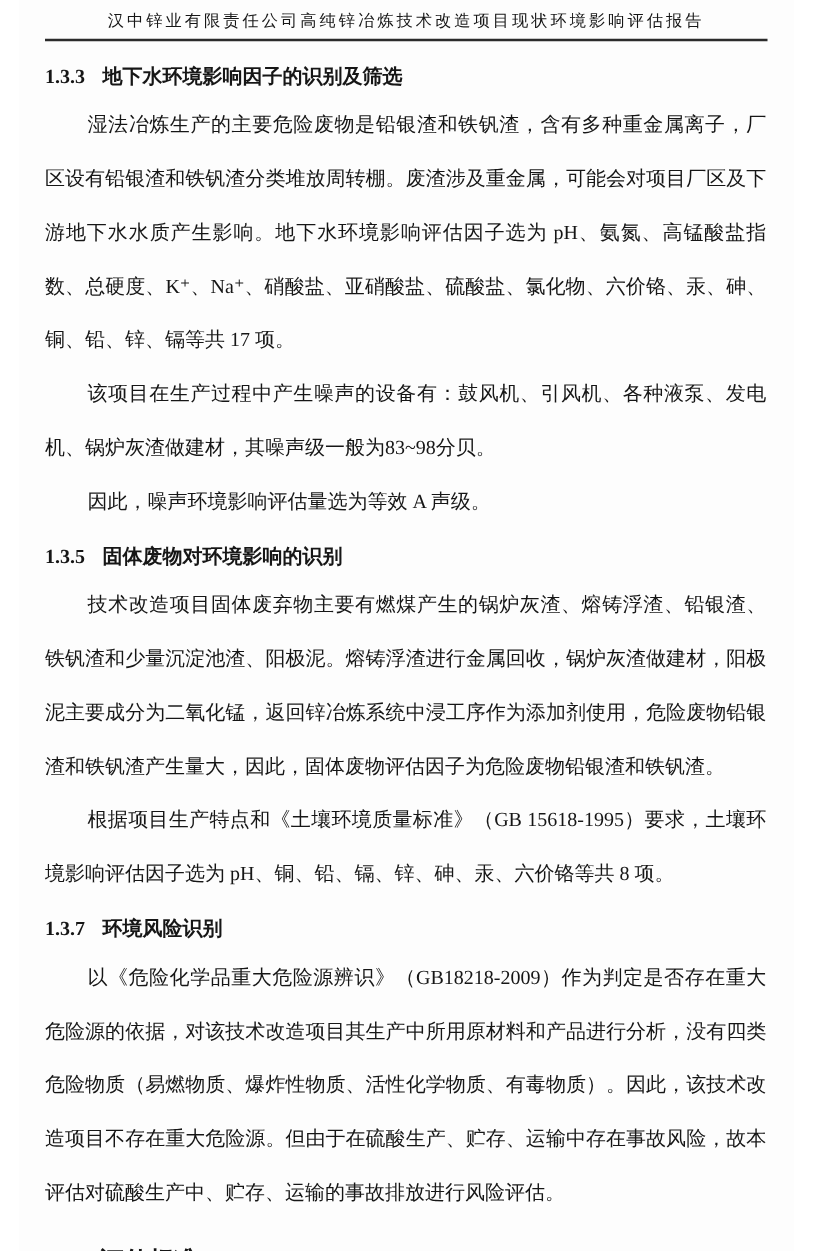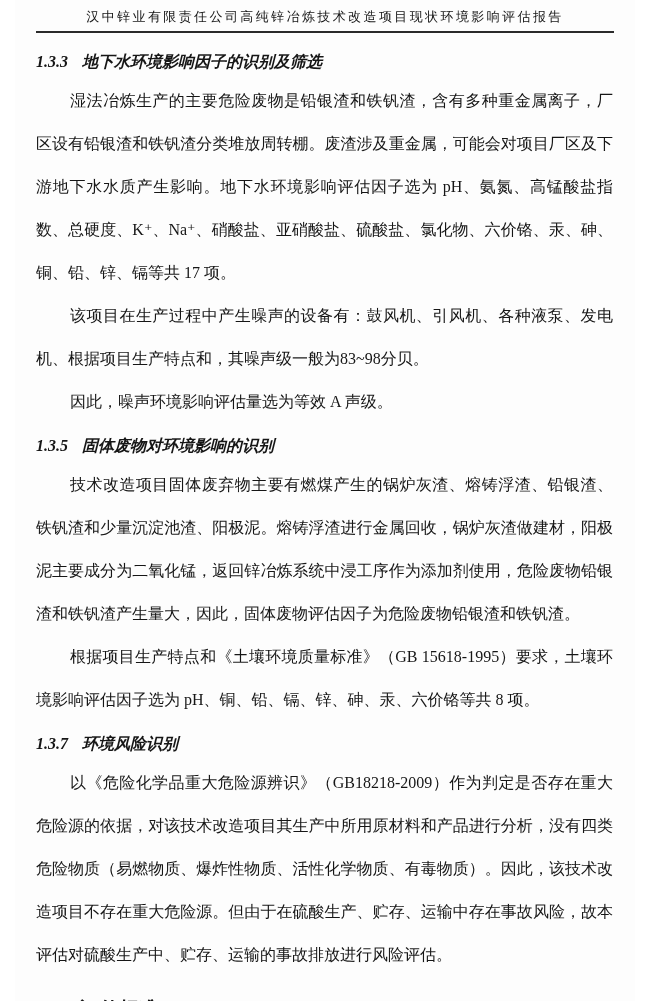--- a/index.html
+++ b/index.html
@@ -35,21 +35,20 @@
   }
   .document-body {
     flex: 1 1 auto;
     padding: 6px 22px 0 21px;
   }
   .heading2 {
     font-weight: bold;
     font-size: 16px;
     line-height: 22px;
     margin: 12px 0 6px 0;
-    font-style: italic;
   }
   .heading2 .heading-number {
     margin-right: 14px;
   }
   .heading1 {
     font-weight: bold;
     font-size: 20px;
     line-height: 26px;
     margin: 20px 0 12px 0;
   }
@@ -74,21 +73,21 @@
 </style>
 </head>
 <body>
 
 <div class="page">
   <div class="page-header">汉中锌业有限责任公司高纯锌冶炼技术改造项目现状环境影响评估报告</div>
   <div class="header-rule"></div>
   <div class="document-body">
       <div class="heading2"><span class="heading-number">1.3.3</span><span class="heading-title">地下水环境影响因子的识别及筛选</span></div>
       <p class="body-para">湿法冶炼生产的主要危险废物是铅银渣和铁钒渣，含有多种重金属离子，厂区设有铅银渣和铁钒渣分类堆放周转棚。废渣涉及重金属，可能会对项目厂区及下游地下水水质产生影响。地下水环境影响评估因子选为 pH、氨氮、高锰酸盐指数、总硬度、K⁺、Na⁺、硝酸盐、亚硝酸盐、硫酸盐、氯化物、六价铬、汞、砷、铜、铅、锌、镉等共 17 项。</p>
-      <p class="body-para">该项目在生产过程中产生噪声的设备有：鼓风机、引风机、各种液泵、发电机、根据项目生产特点和，其噪声级一般为83~98分贝。</p>
+      <p class="body-para">该项目在生产过程中产生噪声的设备有：鼓风机、引风机、各种液泵、发电机、锅炉灰渣做建材，其噪声级一般为83~98分贝。</p>
       <p class="body-para">因此，噪声环境影响评估量选为等效 A 声级。</p>
       <div class="heading2"><span class="heading-number">1.3.5</span><span class="heading-title">固体废物对环境影响的识别</span></div>
       <p class="body-para">技术改造项目固体废弃物主要有燃煤产生的锅炉灰渣、熔铸浮渣、铅银渣、铁钒渣和少量沉淀池渣、阳极泥。熔铸浮渣进行金属回收，锅炉灰渣做建材，阳极泥主要成分为二氧化锰，返回锌冶炼系统中浸工序作为添加剂使用，危险废物铅银渣和铁钒渣产生量大，因此，固体废物评估因子为危险废物铅银渣和铁钒渣。</p>
       <p class="body-para">根据项目生产特点和《土壤环境质量标准》（GB 15618-1995）要求，土壤环境影响评估因子选为 pH、铜、铅、镉、锌、砷、汞、六价铬等共 8 项。</p>
       <div class="heading2"><span class="heading-number">1.3.7</span><span class="heading-title">环境风险识别</span></div>
       <p class="body-para">以《危险化学品重大危险源辨识》（GB18218-2009）作为判定是否存在重大危险源的依据，对该技术改造项目其生产中所用原材料和产品进行分析，没有四类危险物质（易燃物质、爆炸性物质、活性化学物质、有毒物质）。因此，该技术改造项目不存在重大危险源。但由于在硫酸生产、贮存、运输中存在事故风险，故本评估对硫酸生产中、贮存、运输的事故排放进行风险评估。</p>
       <div class="heading1"><span class="heading-number">1.4</span><span class="heading-title">评估标准</span></div>
     </div>
   <div class="page-footer">
     <span>10</span>

